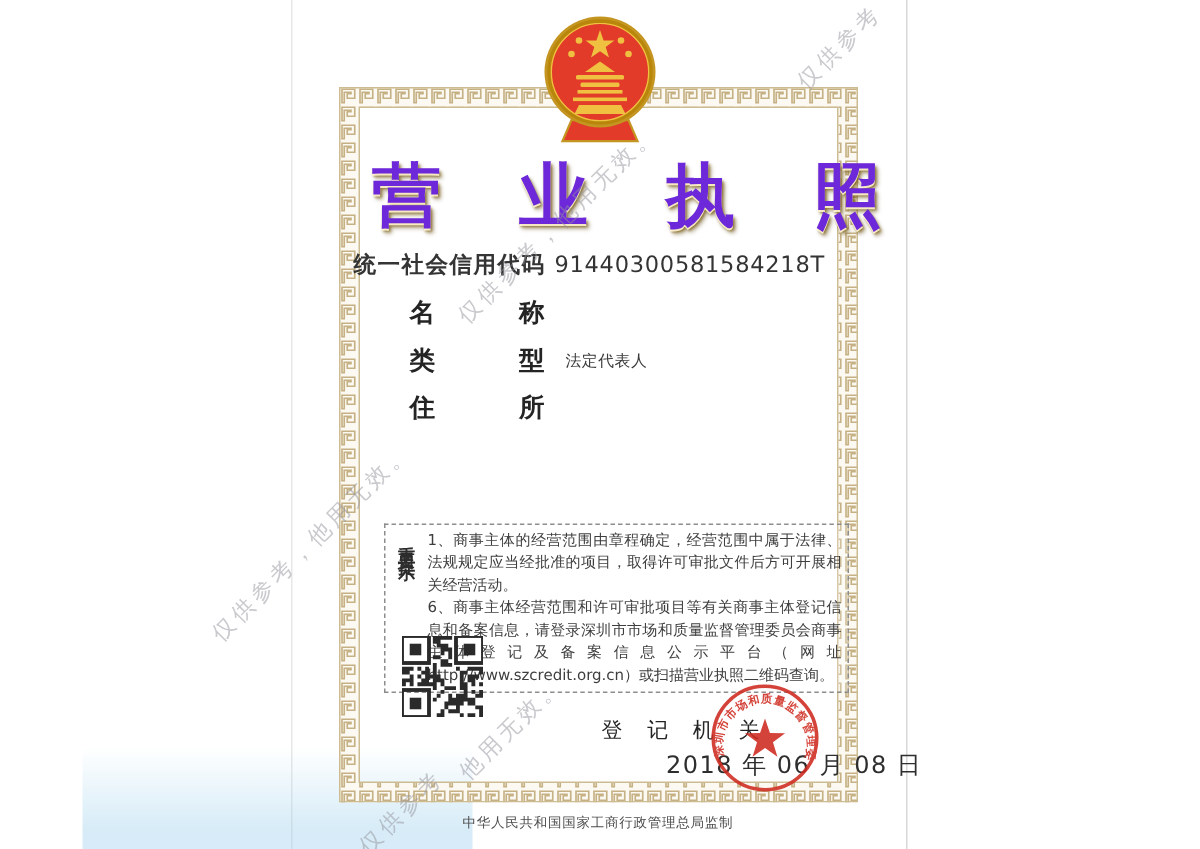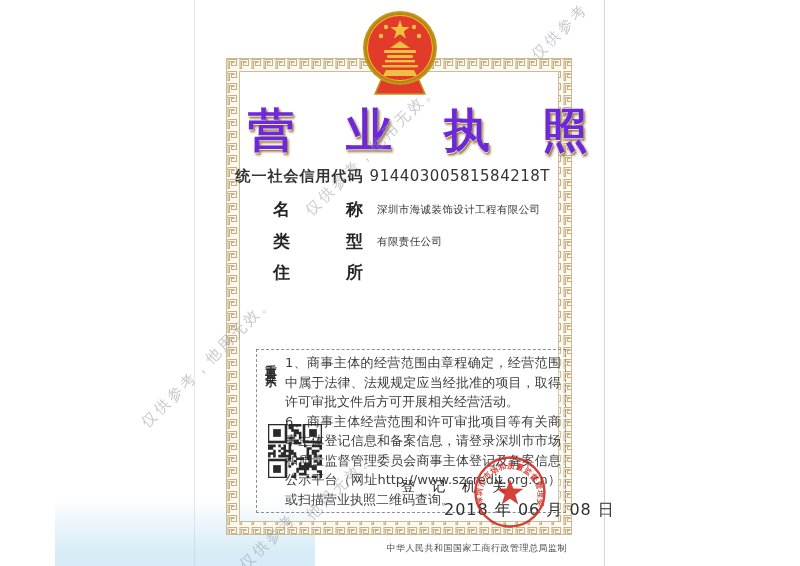--- a/index.html
+++ b/index.html
@@ -33,32 +33,32 @@
   .frow .flabel { width:90px; min-width:90px; font-size:17px; font-weight:bold; color:#242424;
     text-align:justify; text-align-last:justify; line-height:1.1;margin-left:16px; }
   .frow .fvalue { margin-left:14px; width:182px; font-size:10.5px; color:#3a3a3a;
     line-height:1.45; letter-spacing:0.4px; padding-top:2px; }
 
   .notice { position:absolute; left:256px; top:349px; width:310px; min-height:60px;
     border:1px dashed #8d8d8d; display:flex; padding:3px 4px; background:rgba(255,255,255,.2); }
   .notice .side { writing-mode:vertical-rl; text-orientation:upright; font-size:11.5px; font-weight:bold;
     color:#2c2c2c; letter-spacing:4px; padding:2px 2px 0 2px; }
   .notice .body { flex:1; padding-left:5px; }
-  .notice .body p { font-size:13px; line-height:1.5; color:#3e3e3e; text-align:justify; }
+  .notice .body p { font-size:10px; line-height:1.5; color:#3e3e3e; text-align:justify; }
 
   .qr { position:absolute; left:268px; top:424px; width:54px; height:54px; }
 
   .reg-label { position:absolute; left:401px; top:478px; font-size:14px; font-weight:normal;
     color:#242424; letter-spacing:6px; white-space:nowrap; }
   .reg-date { position:absolute; left:444px; top:500px; font-size:16px; color:#2e2e2e;
     letter-spacing:1px; white-space:nowrap; }
 
   .stamp { position:absolute; left:472px; top:454px; z-index:5; opacity:.88; }
 
-  .footer-line { position:absolute; left:230px; top:542px; width:337px; text-align:right;
+  .footer-line { position:absolute; left:230px; top:542px; width:337px; text-align:center;
     font-size:9px; color:#4d4d4d; letter-spacing:0.5px; white-space:nowrap; }
 
   .wm { position:absolute; white-space:nowrap; font-size:15px; letter-spacing:3px;
     color:rgba(148,148,158,.5); transform:rotate(-45deg); z-index:9; pointer-events:none; }
   .wm.a { left:282px; top:140px; }
   .wm.b { left:118px; top:352px; }
   .wm.c { left:296px; top:476px; }
   .wm.e { left:232px; top:532px; }
   .wm.f { left:524px; top:22px; }
 </style>
@@ -109,25 +109,24 @@
 
   <div class="title">营 业 执 照</div>
 
   <div class="credit-line">
     <span class="lbl">统一社会信用代码</span><span class="code">91440300581584218T</span>
   </div>
 
   <div class="fields">
     <div class="frow">
       <div class="flabel">名称</div>
-      <div class="fvalue">深圳市海诚装饰设计工程有限公司</div>
     </div>
     <div class="frow">
       <div class="flabel">类型</div>
-      <div class="fvalue">有限责任公司</div>
+      <div class="fvalue">法定代表人</div>
     </div>
     <div class="frow">
       <div class="flabel">住所</div>
     </div>
   </div>
 
   <div class="notice">
     <div class="side">重要提示</div>
     <div class="body">
       <p>1、商事主体的经营范围由章程确定，经营范围中属于法律、法规规定应当经批准的项目，取得许可审批文件后方可开展相关经营活动。</p>

